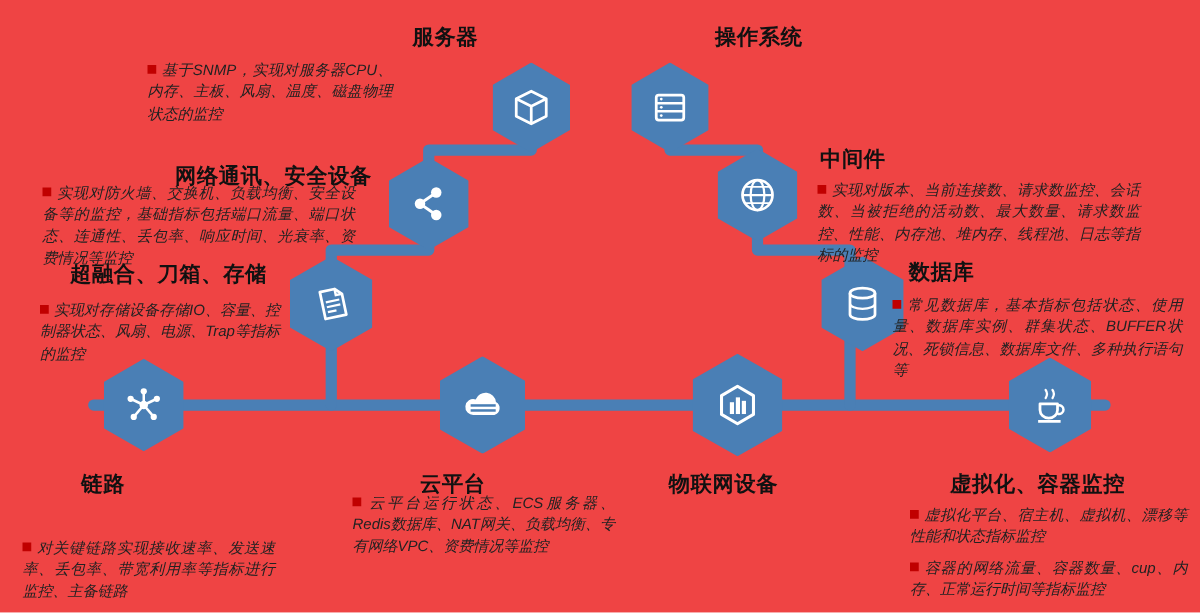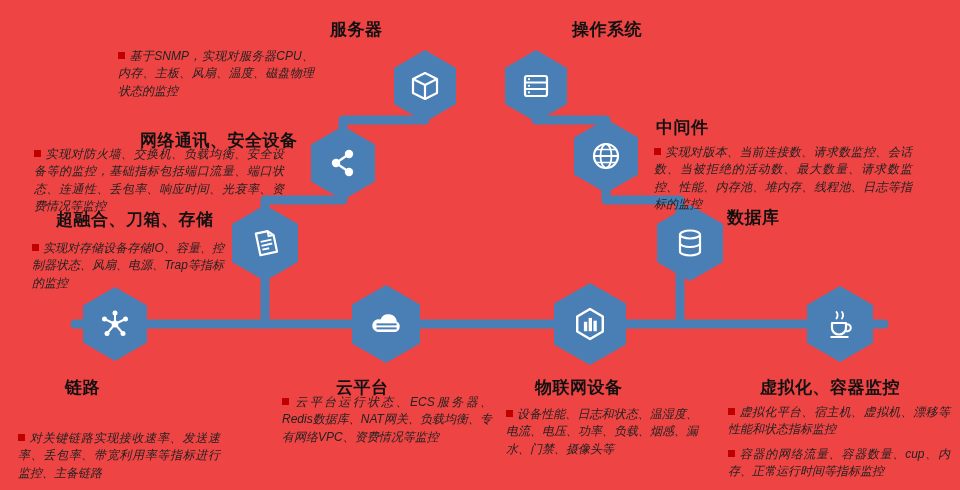--- a/index.html
+++ b/index.html
@@ -161,32 +161,32 @@
   </div>
 
   <div class="desc" style="left:654px;top:144px;width:258px;">
     <span class="bullet"></span><span>实现对版本、当前连接数、请求数监控、会话数、当被拒绝的活动数、最大数量、请求数监控、性能、内存池、堆内存、线程池、日志等指标的监控</span>
   </div>
 
   <div class="desc" style="left:32px;top:240px;width:192px;">
     <span class="bullet"></span><span>实现对存储设备存储IO、容量、控制器状态、风扇、电源、Trap等指标的监控</span>
   </div>
 
+  <div class="desc" style="left:714px;top:236px;width:232px;">
+    <span class="bullet"></span><span>常见数据库，基本指标包括状态、使用量、数据库实例、群集状态、BUFFER状况、死锁信息、数据库文件、多种执行语句等</span>
+  </div>
 
   <div class="desc" style="left:18px;top:430px;width:202px;">
     <span class="bullet"></span><span>对关键链路实现接收速率、发送速率、丢包率、带宽利用率等指标进行监控、主备链路</span>
   </div>
 
   <div class="desc" style="left:282px;top:394px;width:210px;">
     <span class="bullet"></span><span>云平台运行状态、ECS服务器、Redis数据库、NAT网关、负载均衡、专有网络VPC、资费情况等监控</span>
   </div>
 
-  <div class="desc" style="left:506px;top:406px;width:192px;">
-    <span class="bullet"></span><span>设备性能、日志和状态、温湿度、电流、电压、功率、负载、烟感、漏水、门禁、摄像头等</span>
-  </div>
 
   <div class="desc" style="left:728px;top:404px;width:222px;">
     <span class="bullet"></span><span>虚拟化平台、宿主机、虚拟机、漂移等性能和状态指标监控</span>
   </div>
 
   <div class="desc" style="left:728px;top:446px;width:222px;">
     <span class="bullet"></span><span>容器的网络流量、容器数量、cup、内存、正常运行时间等指标监控</span>
   </div>
 
 </div>

